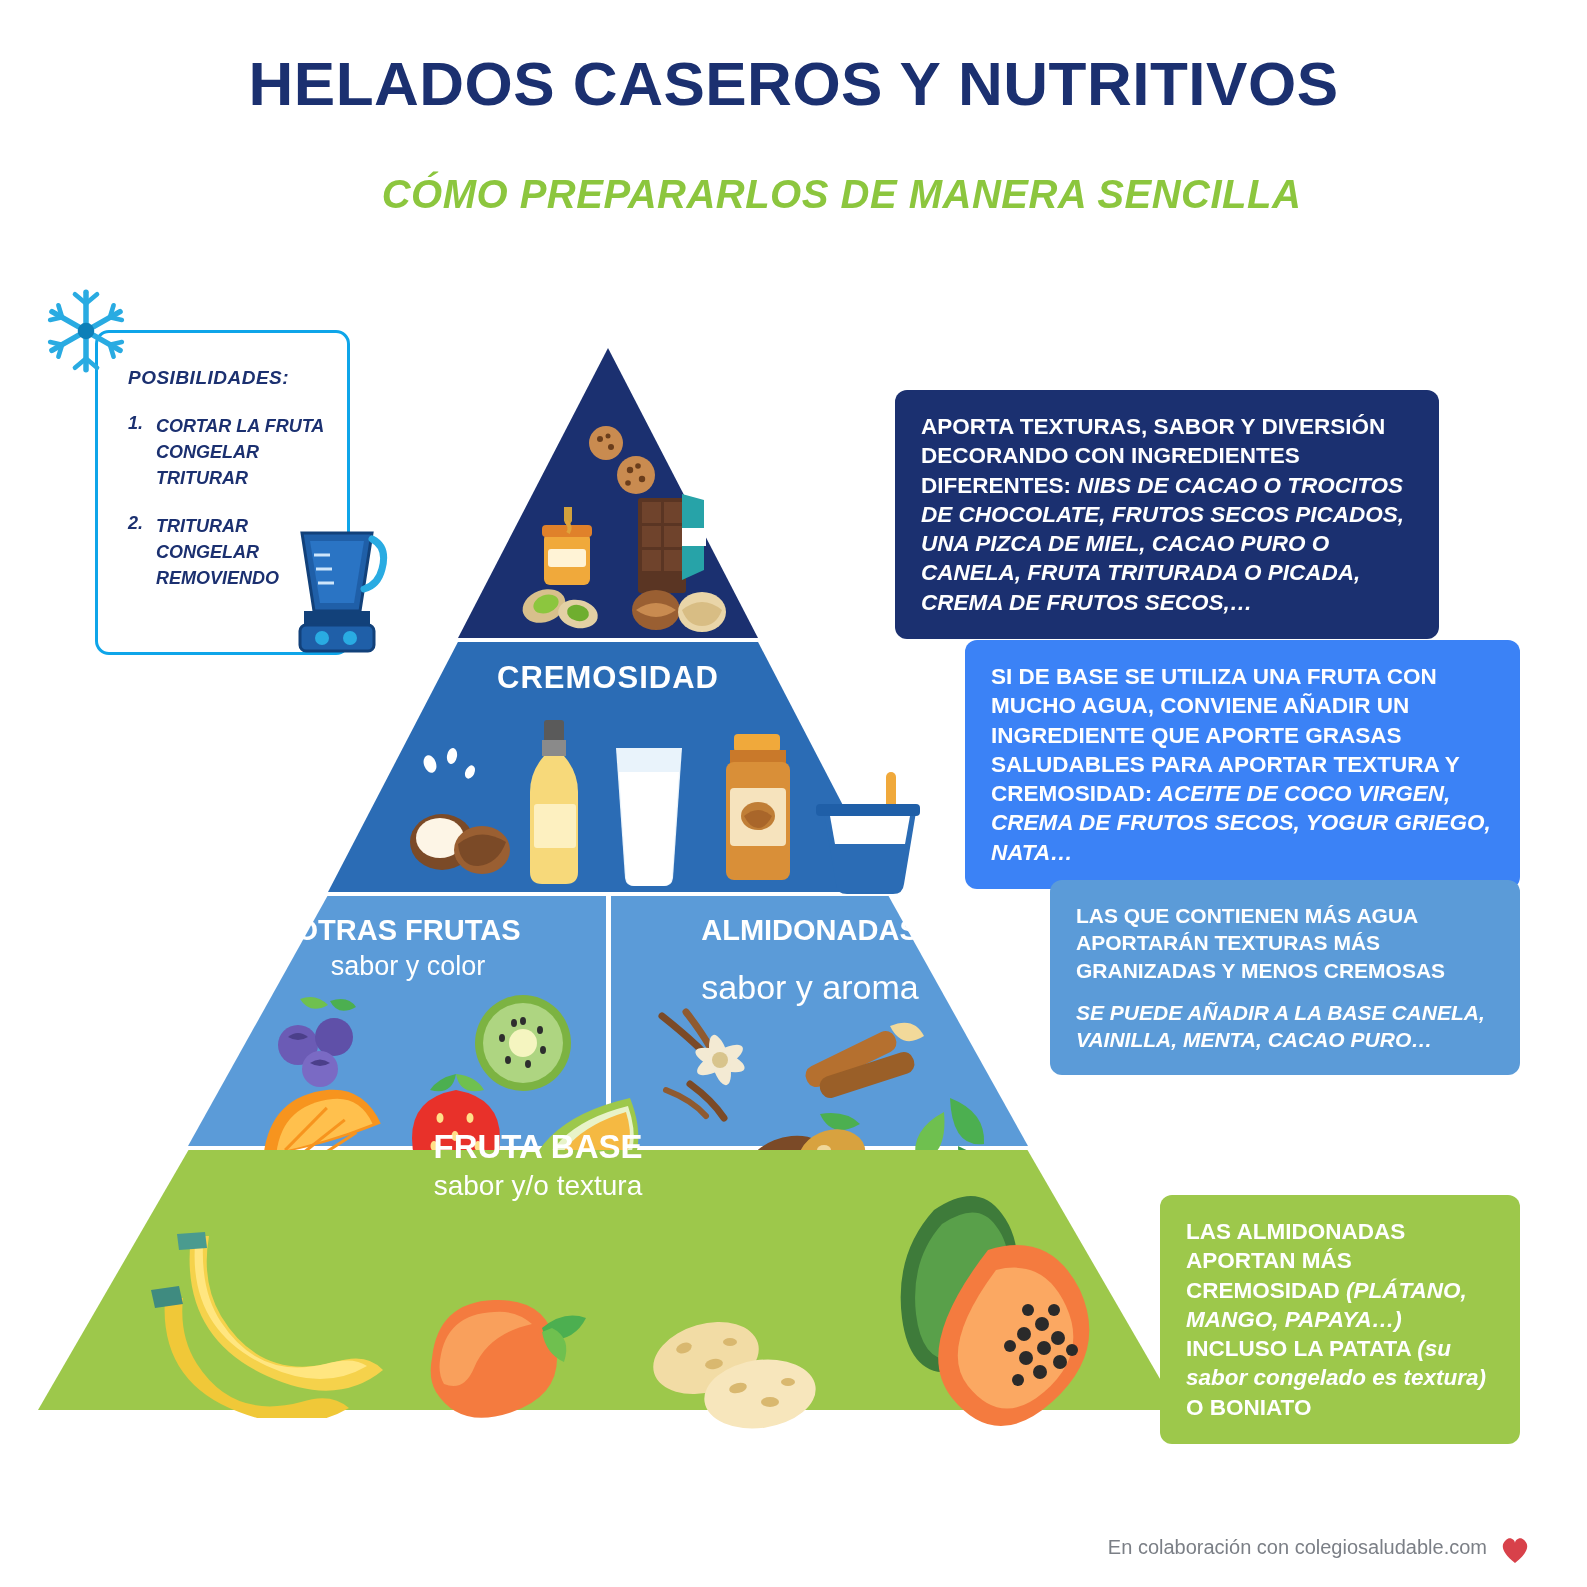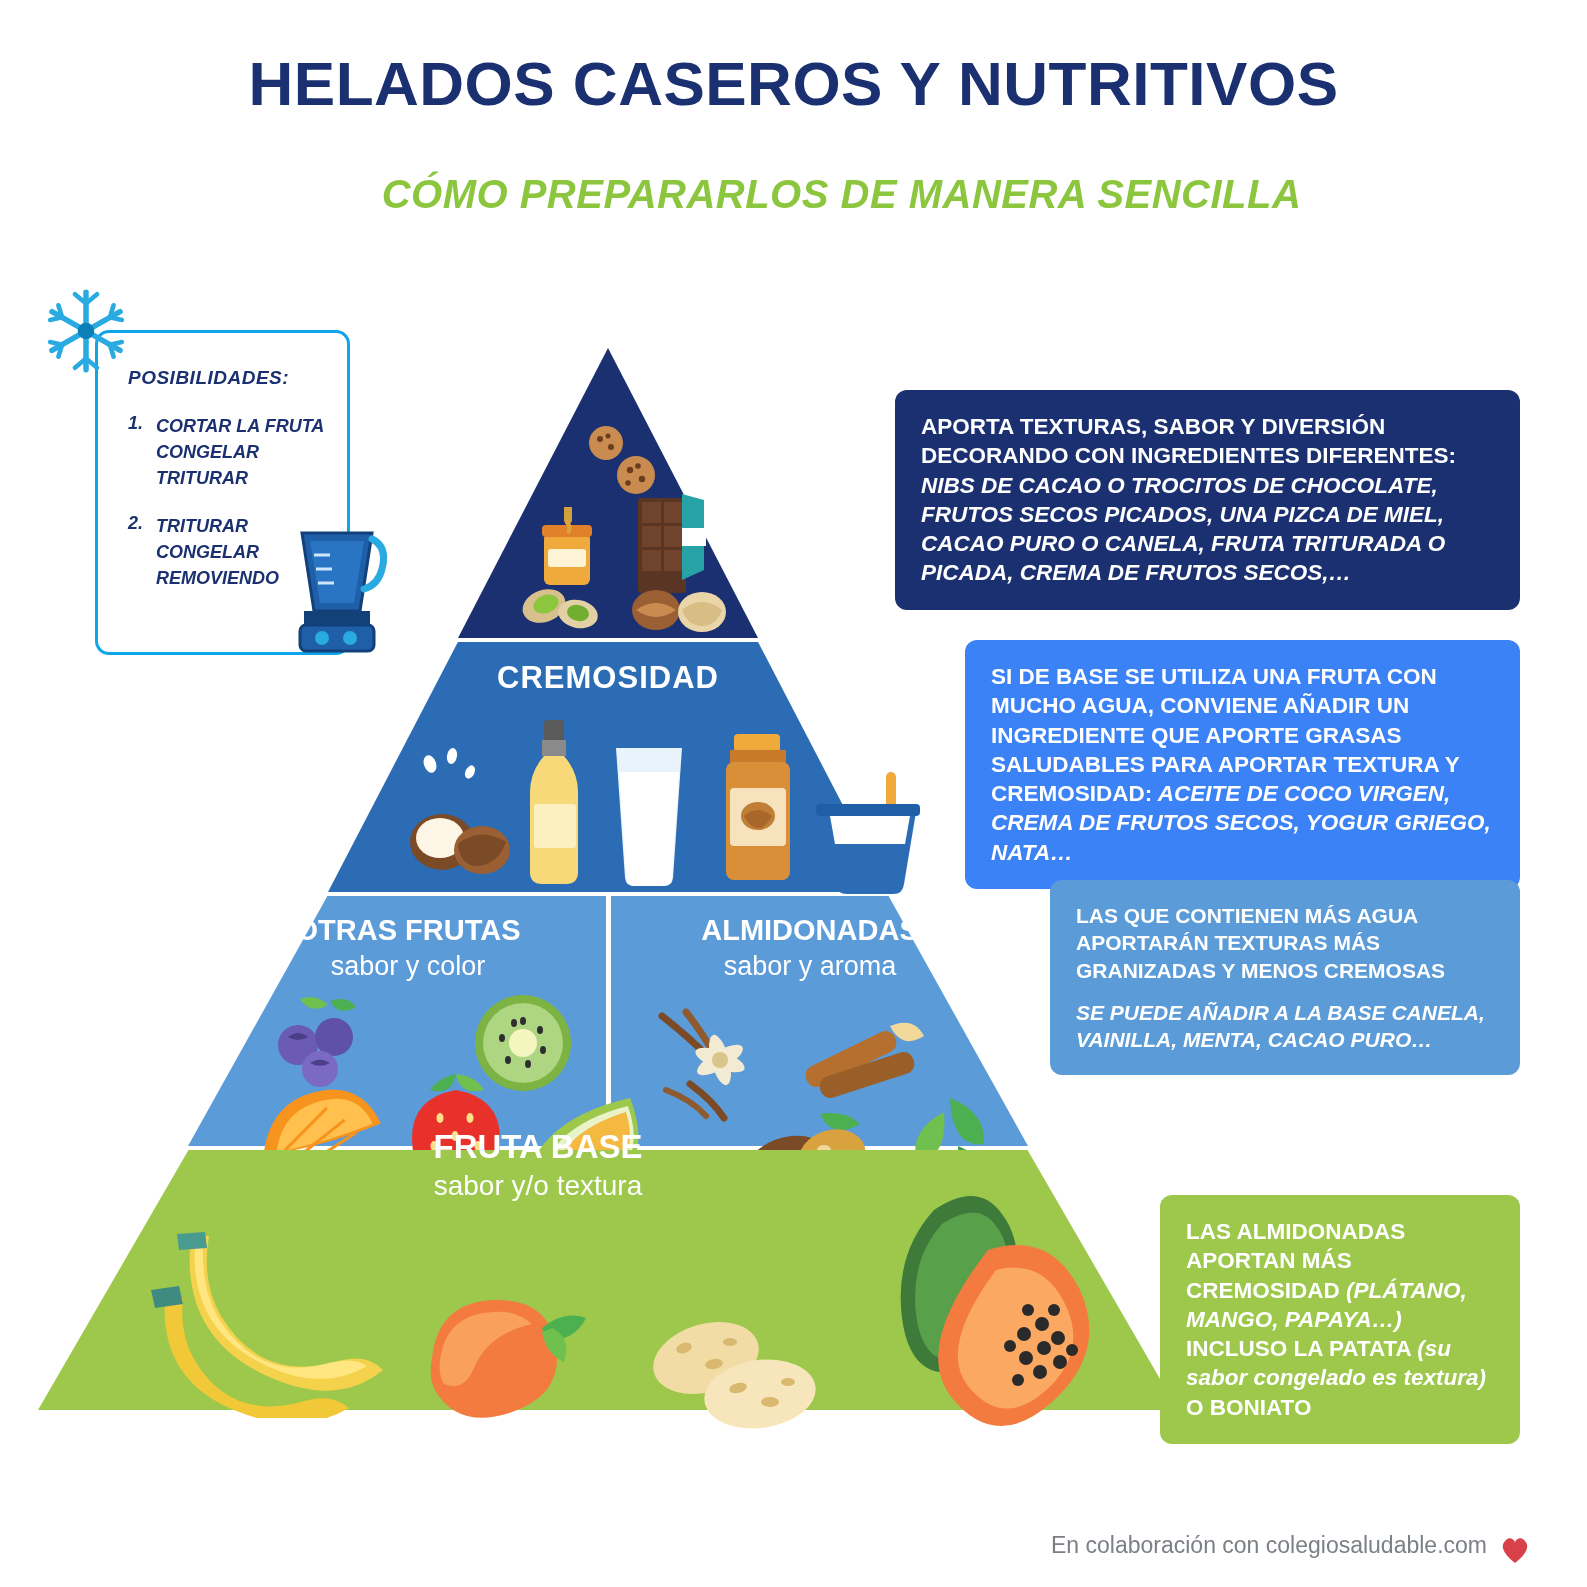--- a/index.html
+++ b/index.html
@@ -52,21 +52,21 @@
     clip-path:polygon(13.2% 0%,86.8% 0%,100% 100%,0% 100%);
   }
   .band-label{
     position:absolute;text-align:center;color:#ffffff;font-weight:bold;
     line-height:1.15;
   }
   #lbl-cremosidad{left:290px;top:312px;width:560px;font-size:31px;letter-spacing:1px;}
   #lbl-otras{left:170px;top:566px;width:400px;font-size:29px;}
   #lbl-otras .sub{display:block;font-weight:normal;font-size:27px;margin-top:4px;}
   #lbl-compl{left:572px;top:566px;width:400px;font-size:29px;}
-  #lbl-compl .sub{display:block;font-weight:normal;font-size:27px;margin-top:4px;}
+  #lbl-compl .sub{display:block;font-weight:normal;font-size:34px;margin-top:21px;}
   #lbl-fruta{left:150px;top:780px;width:700px;font-size:33px;}
   #lbl-fruta .sub{display:block;font-weight:normal;font-size:28px;margin-top:4px;}
 
   
   .food{position:absolute;}
 
   
   #possibilities{
     position:absolute;left:95px;top:330px;width:255px;height:325px;
     border:3px solid #0ea5e9;border-radius:14px;box-sizing:border-box;
@@ -85,31 +85,31 @@
   #snowflake{position:absolute;left:40px;top:285px;width:92px;height:92px;}
   #blender{position:absolute;left:280px;top:525px;width:110px;height:130px;}
 
   
   .note{
     position:absolute;border-radius:12px;color:#ffffff;box-sizing:border-box;
     padding:22px 26px;line-height:1.3;
   }
   .note b{font-weight:bold;font-style:normal;}
   .note i{font-style:italic;font-weight:bold;}
-  #note1{left:895px;top:390px;width:625px;background:#1b3070;font-size:22.5px;}
+  #note1{left:895px;top:390px;width:544px;background:#1b3070;font-size:22.5px;}
   #note2{left:965px;top:640px;width:555px;background:#3b82f6;font-size:22.5px;}
   #note3{left:1050px;top:880px;width:470px;background:#5b9bd8;font-size:21px;}
   #note4{left:1160px;top:1195px;width:360px;background:#9dc84b;font-size:22.5px;}
   .note p{margin:0;}
   .note p + p{margin-top:15px;}
 
   
   #footer{
     position:absolute;right:100px;bottom:28px;
-    font-size:23px;color:#7b7f86;font-family:"Liberation Sans",sans-serif;
+    font-size:20px;color:#7b7f86;font-family:"Liberation Sans",sans-serif;
   }
   #footer-logo{position:absolute;right:55px;bottom:22px;width:34px;height:30px;}
 </style>
 </head>
 <body>
 
 <div id="title">HELADOS CASEROS Y NUTRITIVOS</div>
 <div id="subtitle">CÓMO PREPARARLOS DE MANERA SENCILLA</div>
 
 <div id="possibilities">

